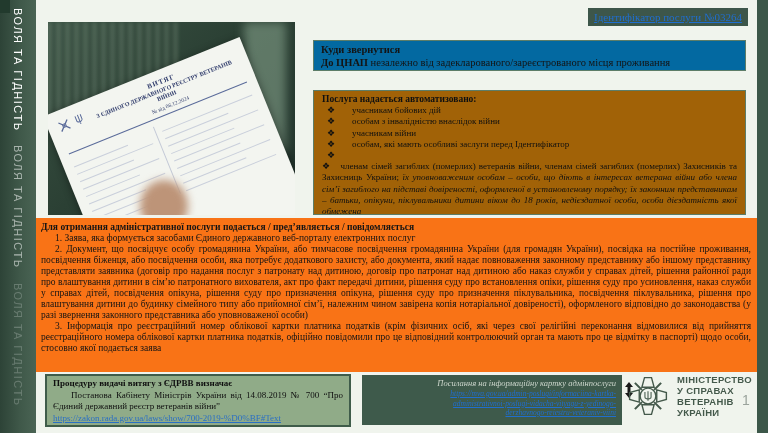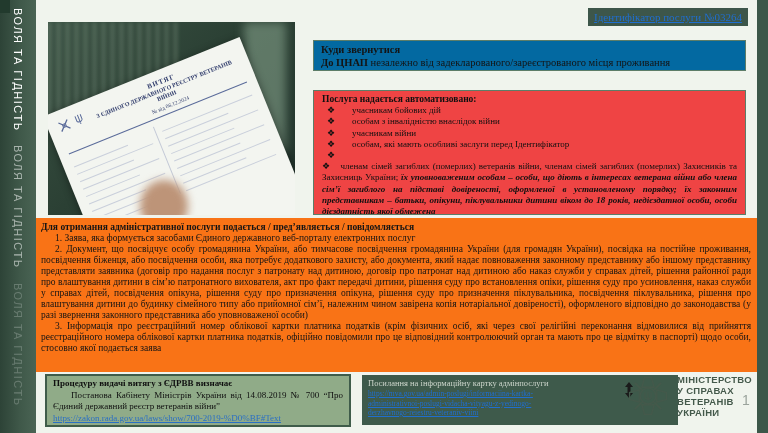--- a/index.html
+++ b/index.html
@@ -46,43 +46,43 @@
 
   
   .badge{position:absolute;left:588px;top:8px;width:160px;height:18px;background:#3d564a;
     display:flex;align-items:center;justify-content:center;}
   .badge a{font-size:11px;color:#1f6ed0;text-decoration:underline;white-space:nowrap;}
 
   
   .box{position:absolute;box-sizing:border-box;border:1px solid #5d7d68;}
   .where-box{left:313px;top:40px;width:433px;height:31px;background:#0369a1;padding:2px 7px;
     font-size:10.5px;line-height:13px;color:#141414;}
-  .auto-box{left:313px;top:90px;width:433px;height:125px;background:#ef4444;padding:3px 8px;
+  .auto-box{left:313px;top:90px;width:433px;height:125px;background:#a16207;padding:3px 8px;
     font-size:9px;line-height:11.2px;color:#101010;}
   .auto-title{font-weight:bold;font-size:9.5px;}
   .bullet-row{display:flex;}
   .bullet-mark{width:30px;padding-left:5px;box-sizing:border-box;}
   .last-bullet{text-align:justify;}
-  .italic{font-style:italic;font-weight:bold;}
+  .italic{font-style:italic;}
 
   
   .requirements{position:absolute;left:36px;top:218px;width:721px;height:154px;background:#f97316;
     padding:4px 6px 0 5px;box-sizing:border-box;font-size:9.5px;line-height:11px;color:#141414;}
   .req-head{font-weight:bold;}
   .requirements p{margin:0;text-indent:14px;text-align:justify;}
 
   
   .procedure-box{left:45px;top:374px;width:306px;height:53px;background:#90ab88;border:2px solid #3f5c4a;
     padding:2px 6px;font-size:9px;line-height:11.5px;color:#101010;}
   .proc-title{font-weight:bold;}
   .proc-body{text-align:justify;text-indent:18px;}
   .proc-link{color:#2a6fc4;text-decoration:underline;display:block;white-space:nowrap;overflow:hidden;}
 
-  .info-box{position:absolute;left:362px;top:375px;width:316px;height:50px;background:#3e5a4b;
-    box-sizing:border-box;padding:3px 6px;text-align:left;}
+  .info-box{position:absolute;left:362px;top:375px;width:260px;height:50px;background:#3e5a4b;
+    box-sizing:border-box;padding:3px 6px;text-align:right;font-style:italic;}
   .info-title{font-size:8.5px;color:#cdd6cc;line-height:11px;}
   .info-link{display:block;font-size:7.5px;line-height:9.5px;color:#1f6ed0;text-decoration:underline;}
 
   .cursor-badge{position:absolute;left:624px;top:382px;width:10px;height:16px;}
 
   .ministry{position:absolute;left:627px;top:374px;display:flex;align-items:center;gap:8px;}
   .ministry-text{font-family:"Liberation Sans",sans-serif;font-size:9.5px;font-weight:600;
     color:#44594b;line-height:11px;letter-spacing:.3px;}
   .page-num{position:absolute;left:742px;top:392px;font-family:"Liberation Sans",sans-serif;
     font-size:14px;color:#9aa39c;}

